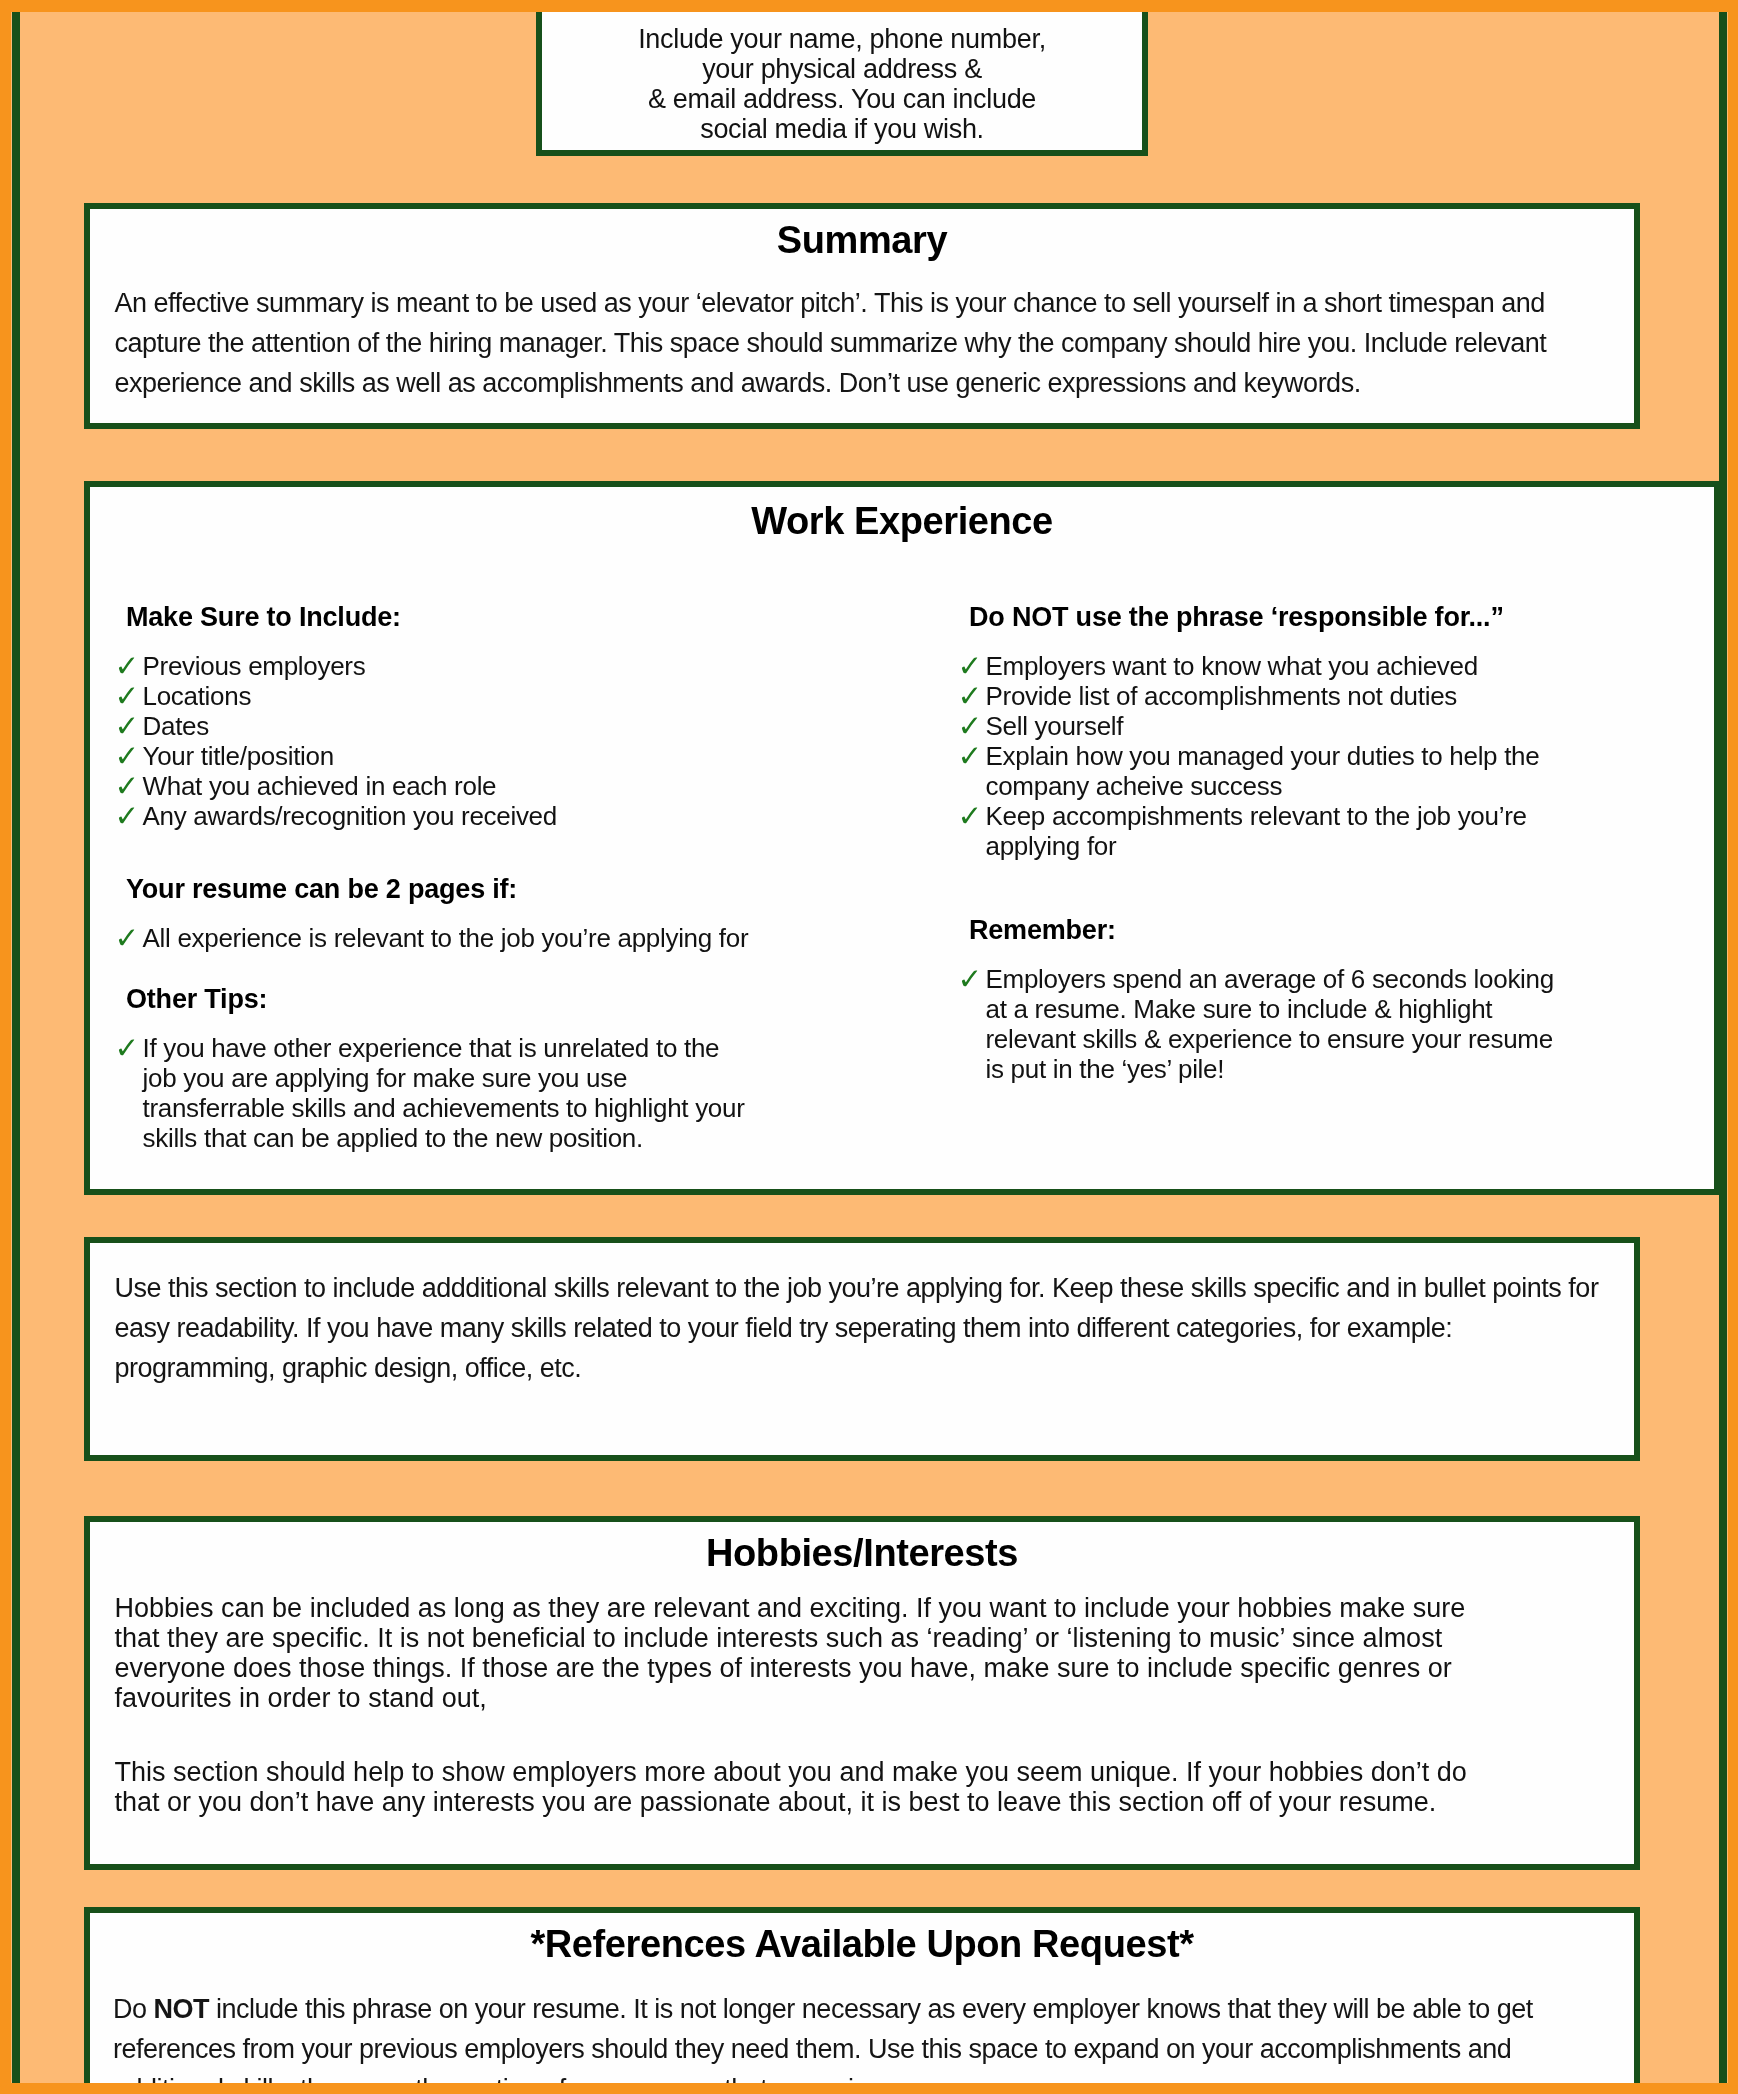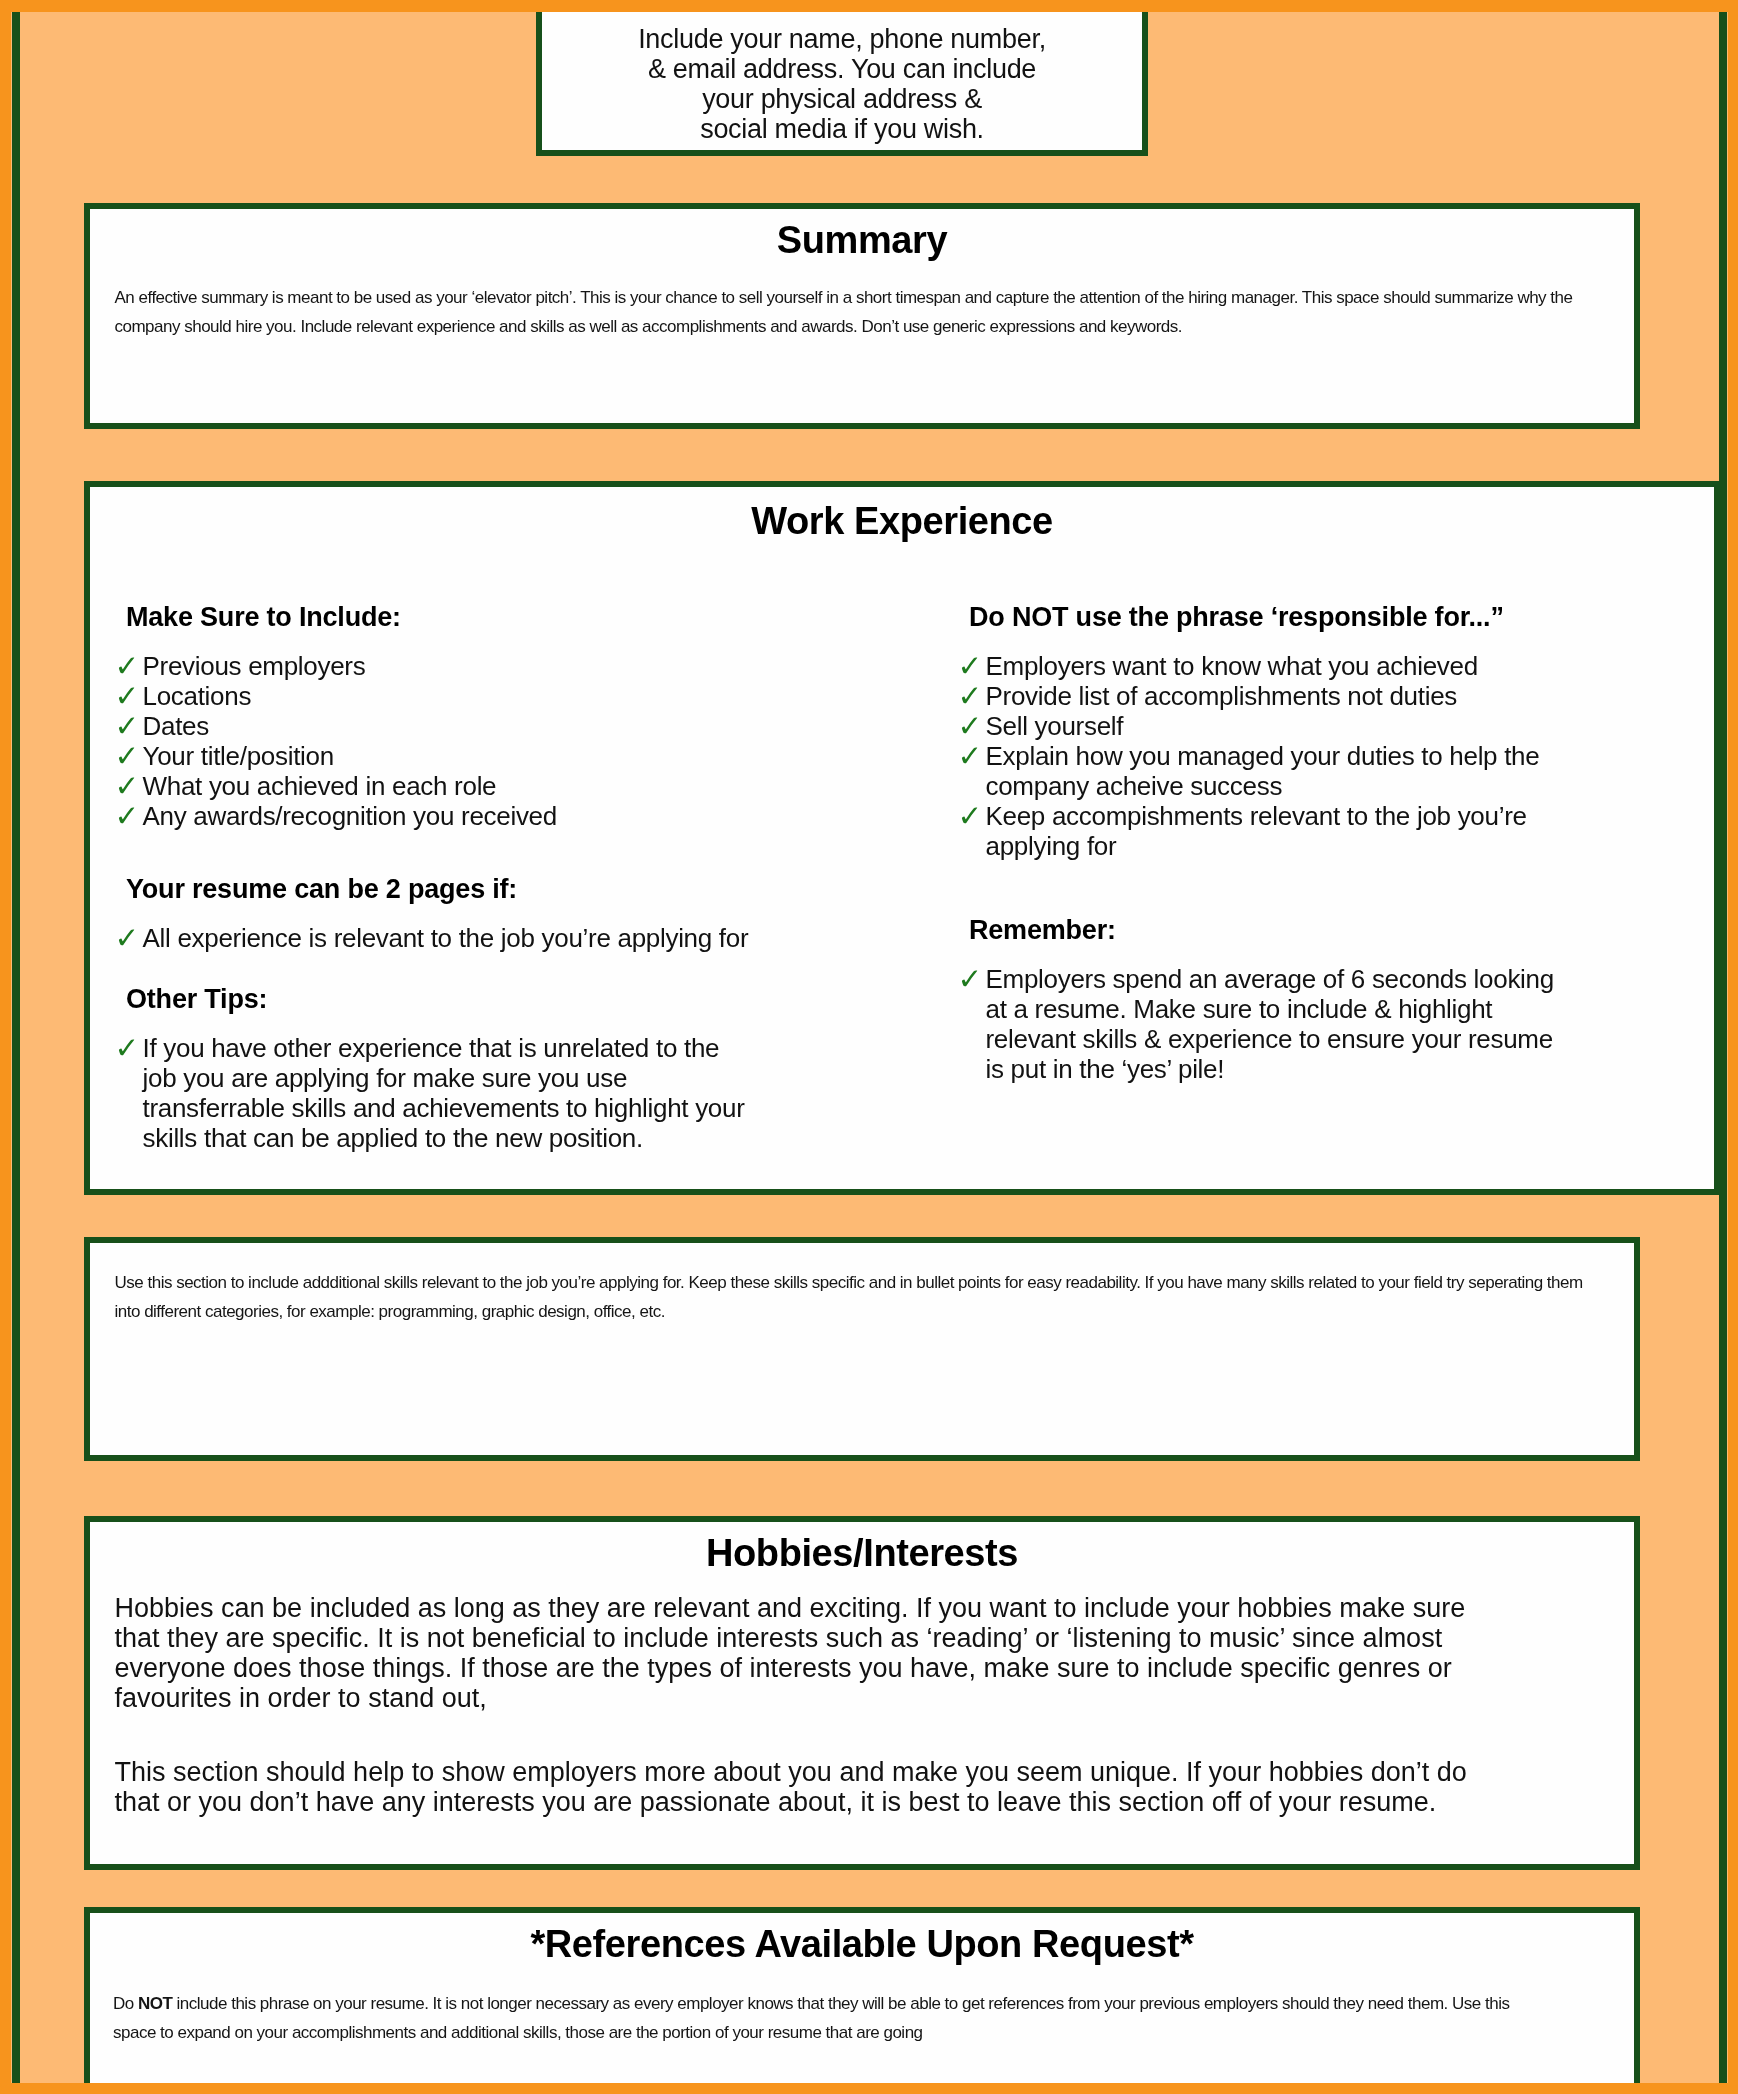--- a/index.html
+++ b/index.html
@@ -27,21 +27,21 @@
   #box-we{left:84px;top:481px;width:1636px;height:714px;}
   #box-skills{left:84px;top:1237px;width:1556px;height:224px;}
   #box-hobbies{left:84px;top:1516px;width:1556px;height:354px;}
   #box-refs{left:84px;top:1907px;width:1556px;height:245px;}
   h2{margin:0;font-size:38px;line-height:43px;font-weight:bold;text-align:center;color:#000;letter-spacing:-0.4px;}
   #box-summary h2{margin-top:9.8px;}
   #box-we h2{margin-top:13px;}
   #box-skills h2{margin-top:23px;}
   #box-hobbies h2{margin-top:9.8px;}
   #box-refs h2{margin-top:9.8px;}
-  .para{margin:0;font-size:17px;line-height:29px;letter-spacing:-0.5px;color:#151515;}
+  .para{margin:0;font-size:27px;line-height:40px;letter-spacing:-0.5px;color:#151515;}
   #box-summary .para{margin:21px 23px 0 24.5px;max-width:1465px;}
   #box-skills .para{margin:24.5px 23px 0 24.5px;max-width:1506px;}
   #box-hobbies .paras{margin:18px 33px 0 24.5px;}
   .hobby-para{font-size:27px;line-height:30px;max-width:1391px;}
   .hobby-para + .hobby-para{margin-top:44px;}
   #box-refs .para{margin:23px 33px 0 23px;max-width:1424px;}
   .note-lines{margin:0 8.2px;}
   .note-line{font-size:27px;line-height:30px;text-align:center;letter-spacing:-0.3px;}
   
   .we-columns{display:flex;margin-top:59px;}
@@ -67,22 +67,22 @@
   <div class="strip" id="strip-top"></div>
   <div class="strip" id="strip-bottom"></div>
   <div class="strip" id="strip-left"></div>
   <div class="strip" id="strip-right"></div>
   <div class="frame-line" id="frame-left"></div>
   <div class="frame-line" id="frame-right"></div>
 
   <section class="box" id="box-note">
     <div class="note-lines">
         <div class="note-line">Include your name, phone number,</div>
+        <div class="note-line">your physical address &amp;</div>
         <div class="note-line">&amp; email address. You can include</div>
-        <div class="note-line">your physical address &amp;</div>
         <div class="note-line">social media if you wish.</div>
       </div>
   </section>
 
   <section class="box" id="box-summary">
     <h2>Summary</h2>
     <p class="para">An effective summary is meant to be used as your ‘elevator pitch’. This is your chance to sell yourself in a short timespan and capture the attention of the hiring manager. This space should summarize why the company should hire you. Include relevant experience and skills as well as accomplishments and awards. Don’t use generic expressions and keywords.</p>
   </section>
 
   <section class="box" id="box-we">

